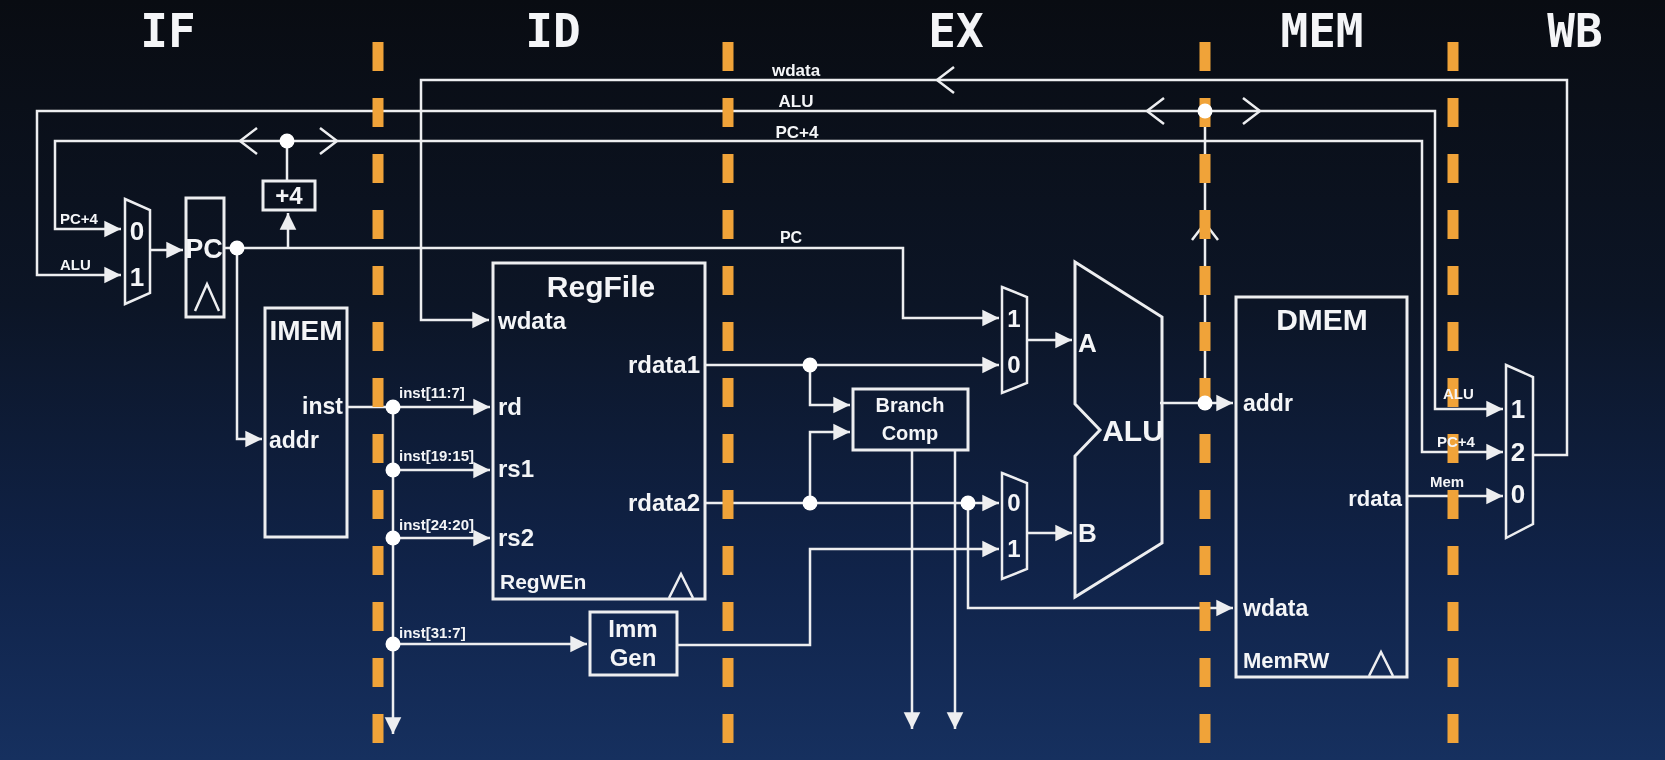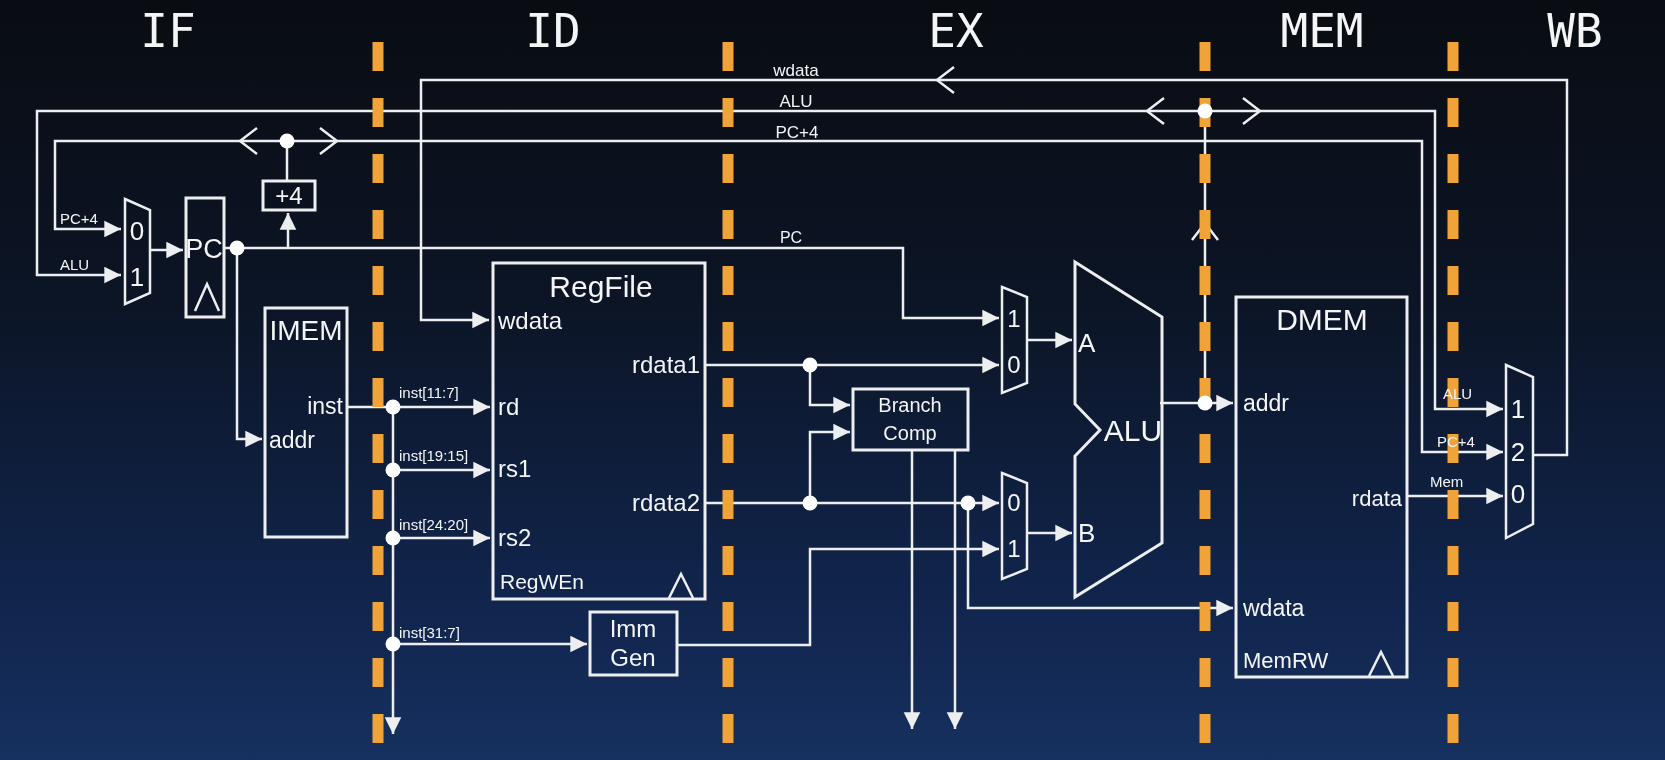--- a/index.html
+++ b/index.html
@@ -1,16 +1,16 @@
 <!DOCTYPE html>
 <html><head>
 <meta charset="utf-8">
 <style>
   html,body{margin:0;padding:0;background:#090c12;}
-  .wrap{width:1665px;height:760px;overflow:hidden;}
+  .wrap{width:1665px;height:760px;overflow:hidden;font-weight:bold;}
   svg{display:block;}
   text{font-family:"Liberation Sans",sans-serif;fill:#f4f5f7;}
   .stage-label{font-family:"DejaVu Sans Mono",monospace;font-size:46px;}
   .wire{stroke:#edeef0;stroke-width:2.5;fill:none;}
   .blk{stroke:#edeef0;stroke-width:3;fill:none;}
   .mux{stroke:#edeef0;stroke-width:2.5;fill:none;}
   .chev{stroke:#edeef0;stroke-width:2.5;fill:none;}
   .clk{stroke:#edeef0;stroke-width:2.5;fill:none;}
   .dot{fill:#ffffff;stroke:none;}
   .t30{font-size:30px;} .t28{font-size:28px;} .t27{font-size:27px;}

